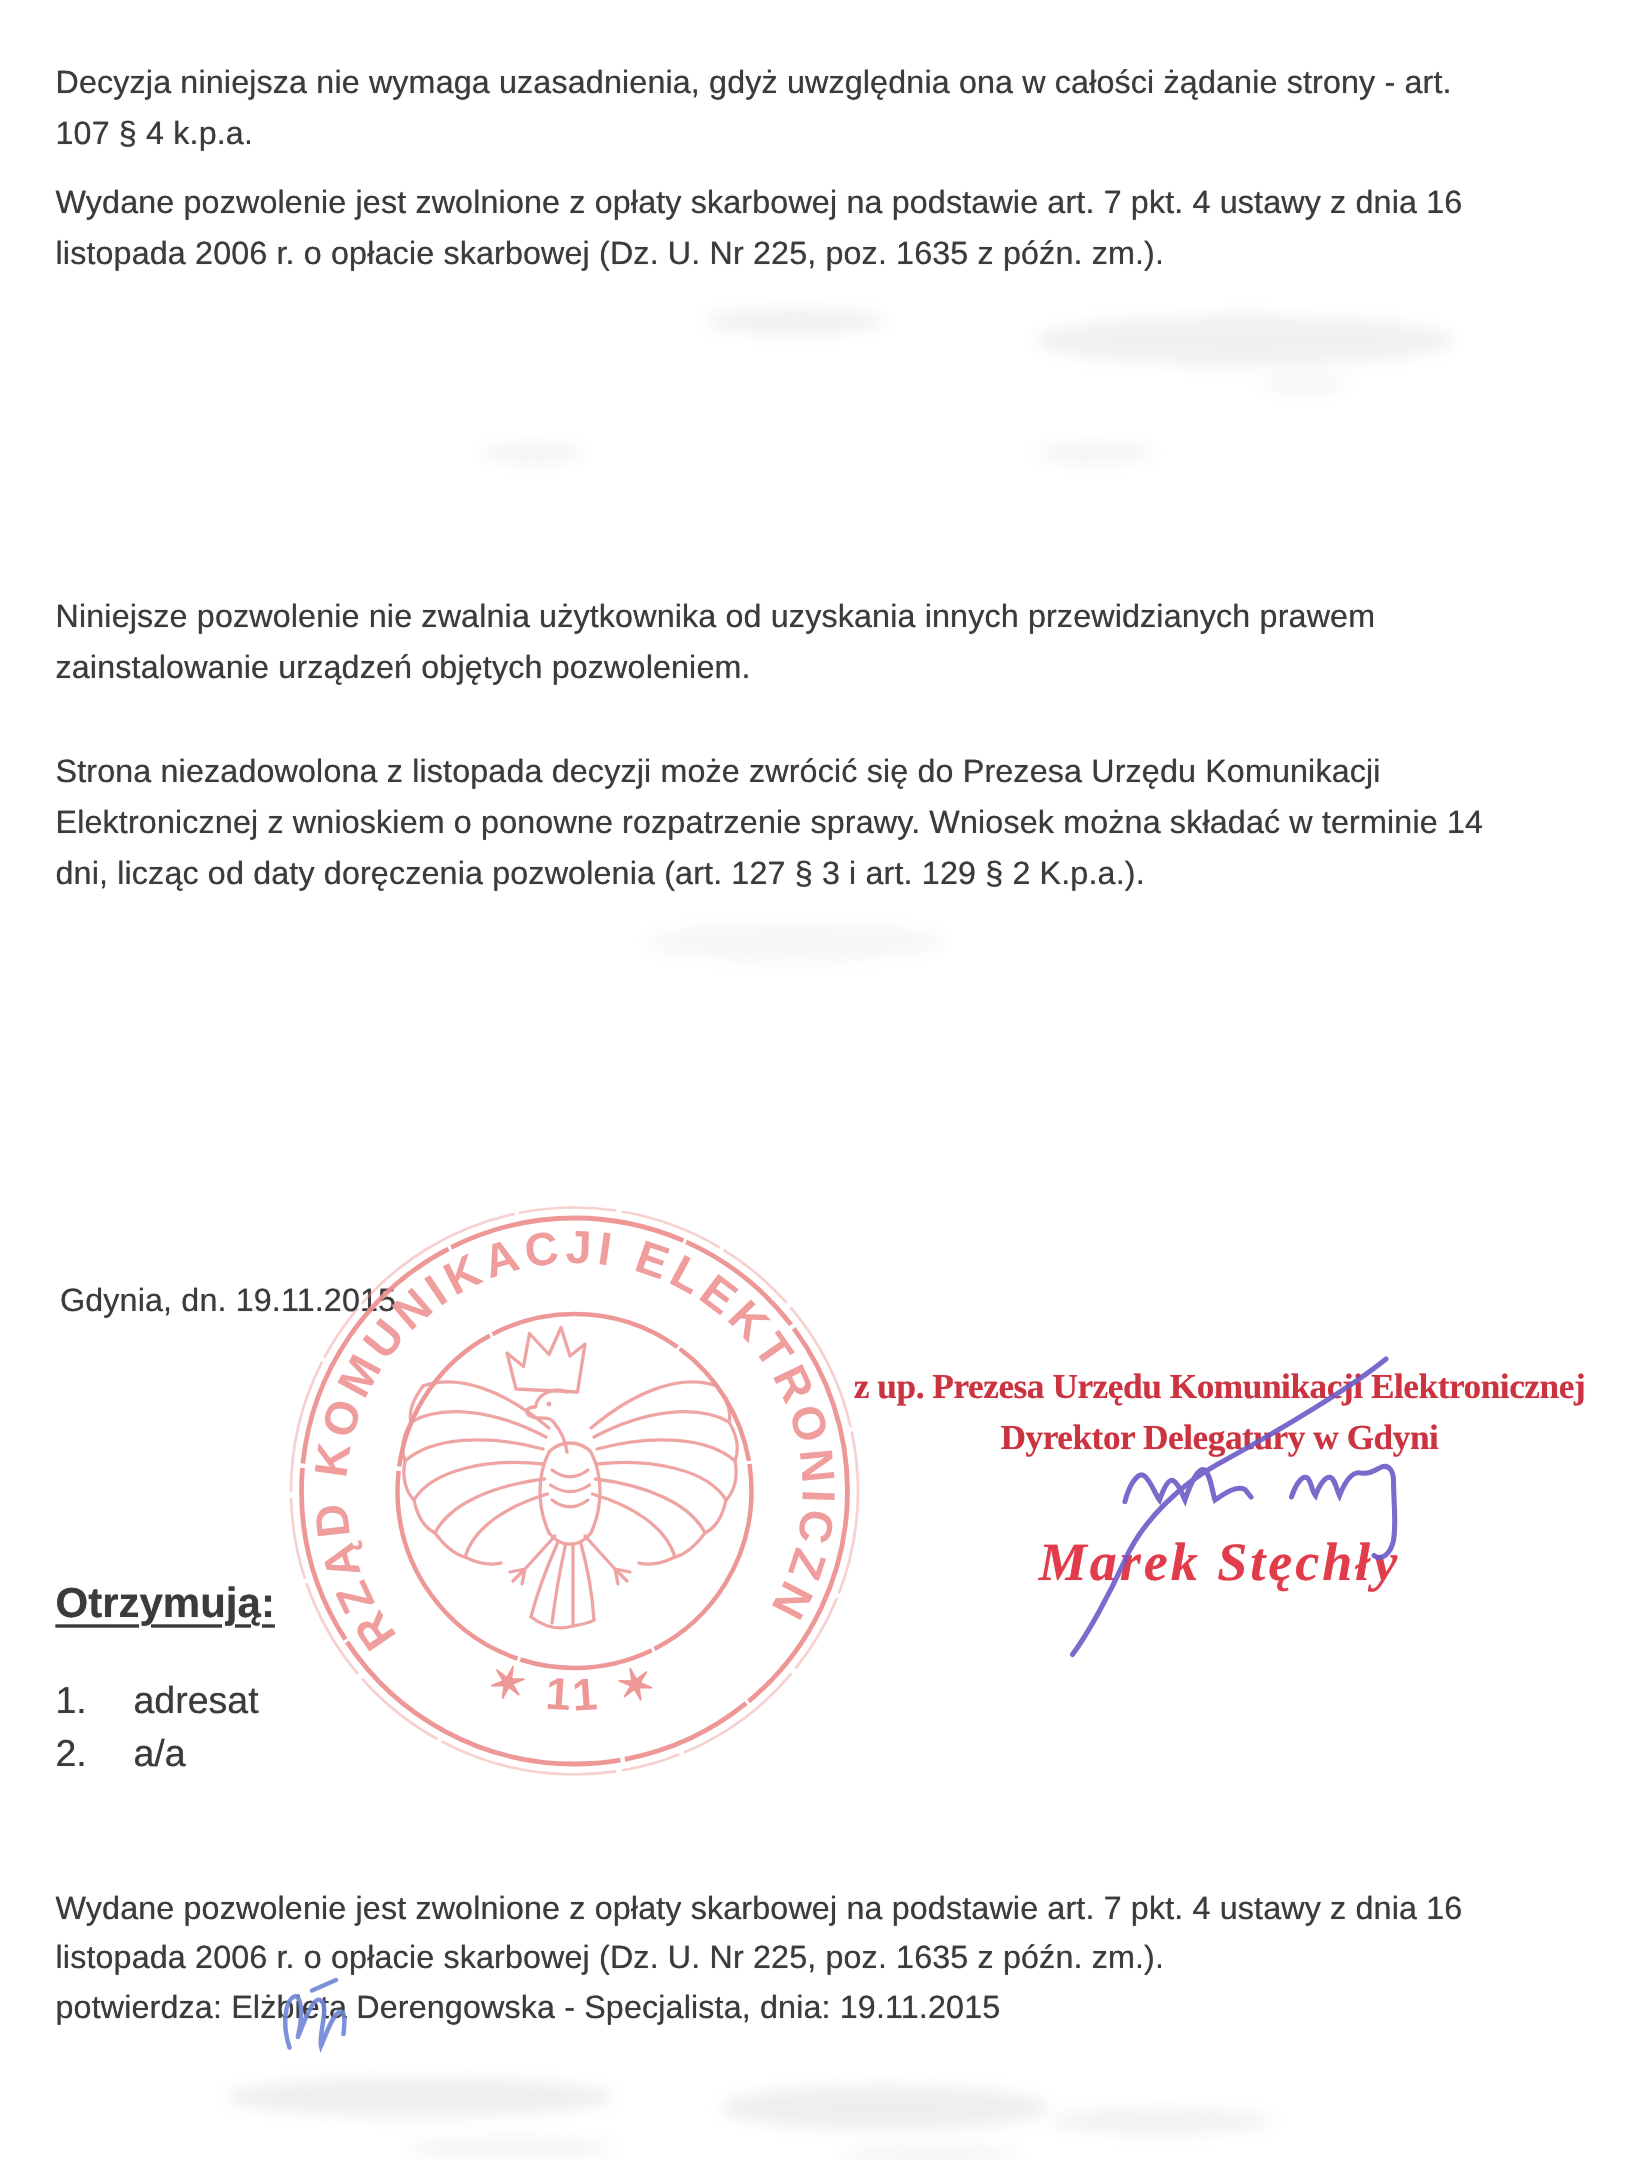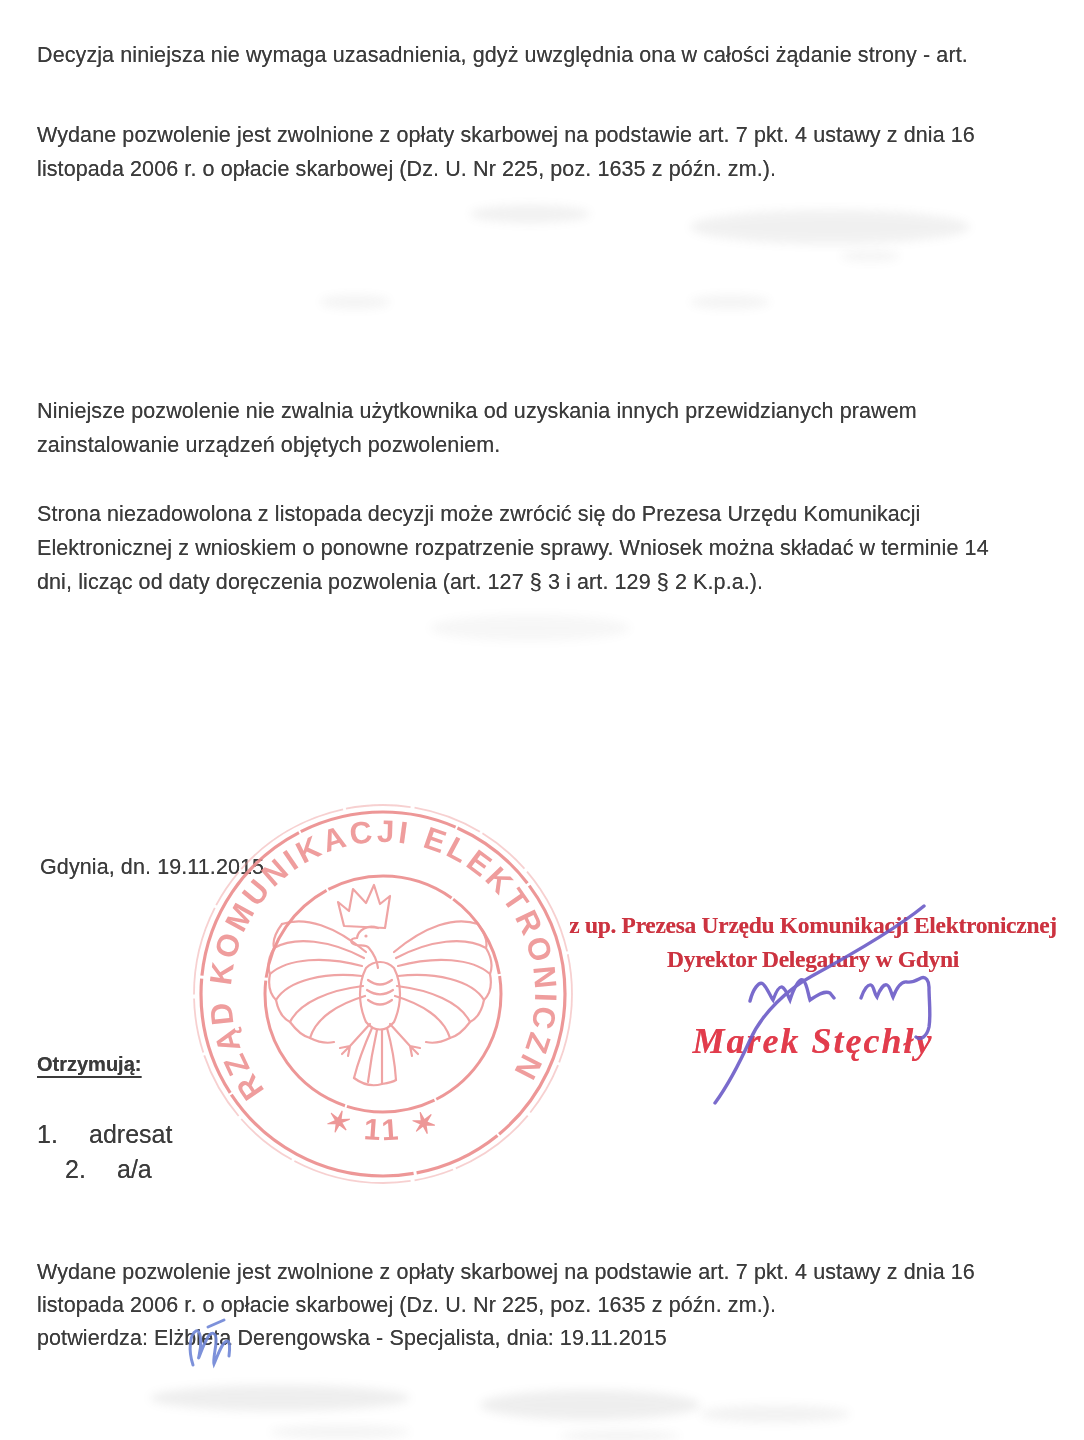--- a/index.html
+++ b/index.html
@@ -56,49 +56,50 @@
     font-size:36px;
     font-weight:bold;
     font-style:italic;
     letter-spacing:2px;
     color:var(--name-red);
     white-space:nowrap;
   }
 
   .recipients-heading{
     position:absolute;left:37px;top:1053px;
-    font-size:20px;font-weight:bold;
+    font-size:28px;font-weight:bold;
     text-decoration:underline;
     text-underline-offset:5px;
     text-decoration-thickness:2px;
     text-shadow:0 0 .5px rgba(45,45,45,.75);
   }
   .recipient-row{
     position:absolute;left:37px;
     font-size:25px;
     text-shadow:0 0 .5px rgba(45,45,45,.75);
   }
   .recipient-row .num{display:inline-block;width:52px;}
   .row-1{top:1120px;}
-  .row-2{top:1155px;margin-left:28px;}
+  .row-2{top:1155px;}
 
   .overlay-svg{position:absolute;left:0;top:0;width:1084px;height:1440px;pointer-events:none;}
 
   .smudge{
     position:absolute;border-radius:50%;
     background:#7a7a7a;filter:blur(5px);
   }
 </style>
 </head>
 <body>
 
 <div class="page">
 
   <div class="para p1">
     <div>Decyzja niniejsza nie wymaga uzasadnienia, gdyż uwzględnia ona w całości żądanie strony - art.</div>
+    <div>107 § 4 k.p.a.</div>
   </div>
 
   <div class="para p2">
     <div>Wydane pozwolenie jest zwolnione z opłaty skarbowej na podstawie art. 7 pkt. 4 ustawy z dnia 16</div>
     <div>listopada 2006 r. o opłacie skarbowej (Dz. U. Nr 225, poz. 1635 z późn. zm.).</div>
   </div>
 
   <div class="para p3">
     <div>Niniejsze pozwolenie nie zwalnia użytkownika od uzyskania innych przewidzianych prawem</div>
     <div>zainstalowanie urządzeń objętych pozwoleniem.</div>

